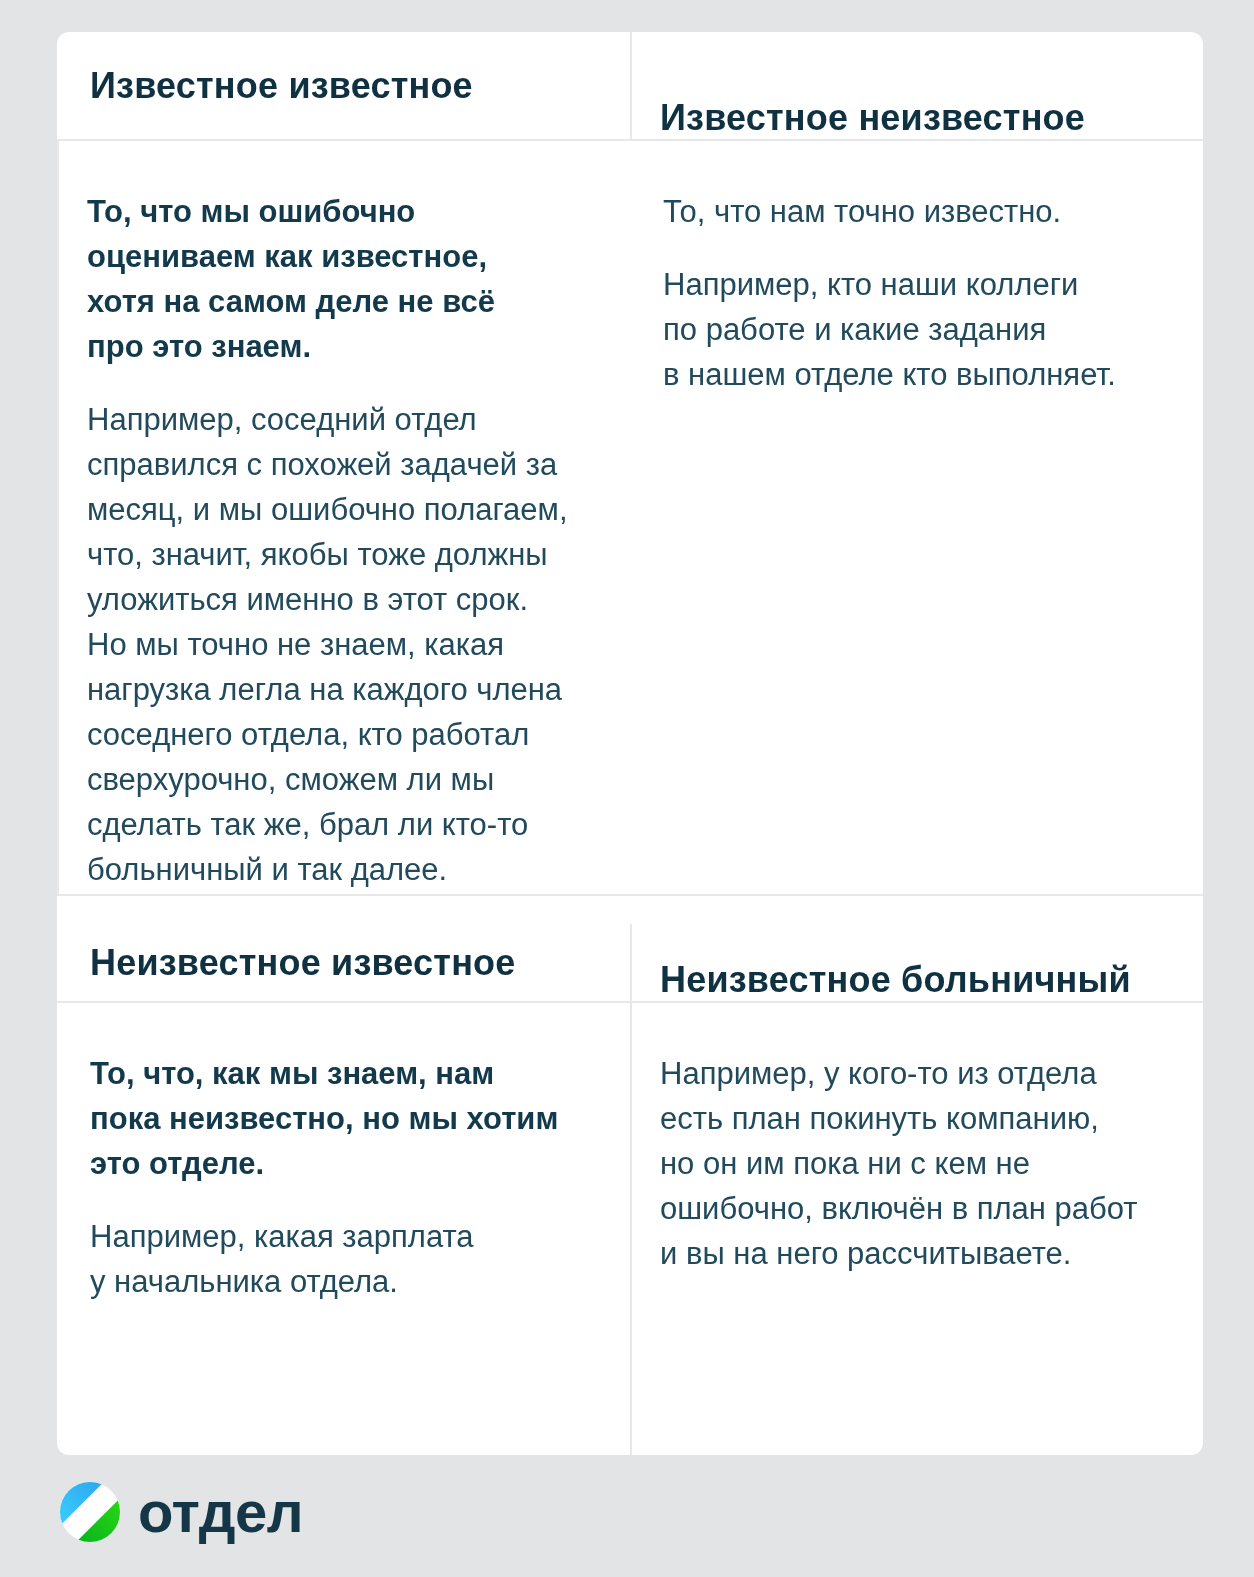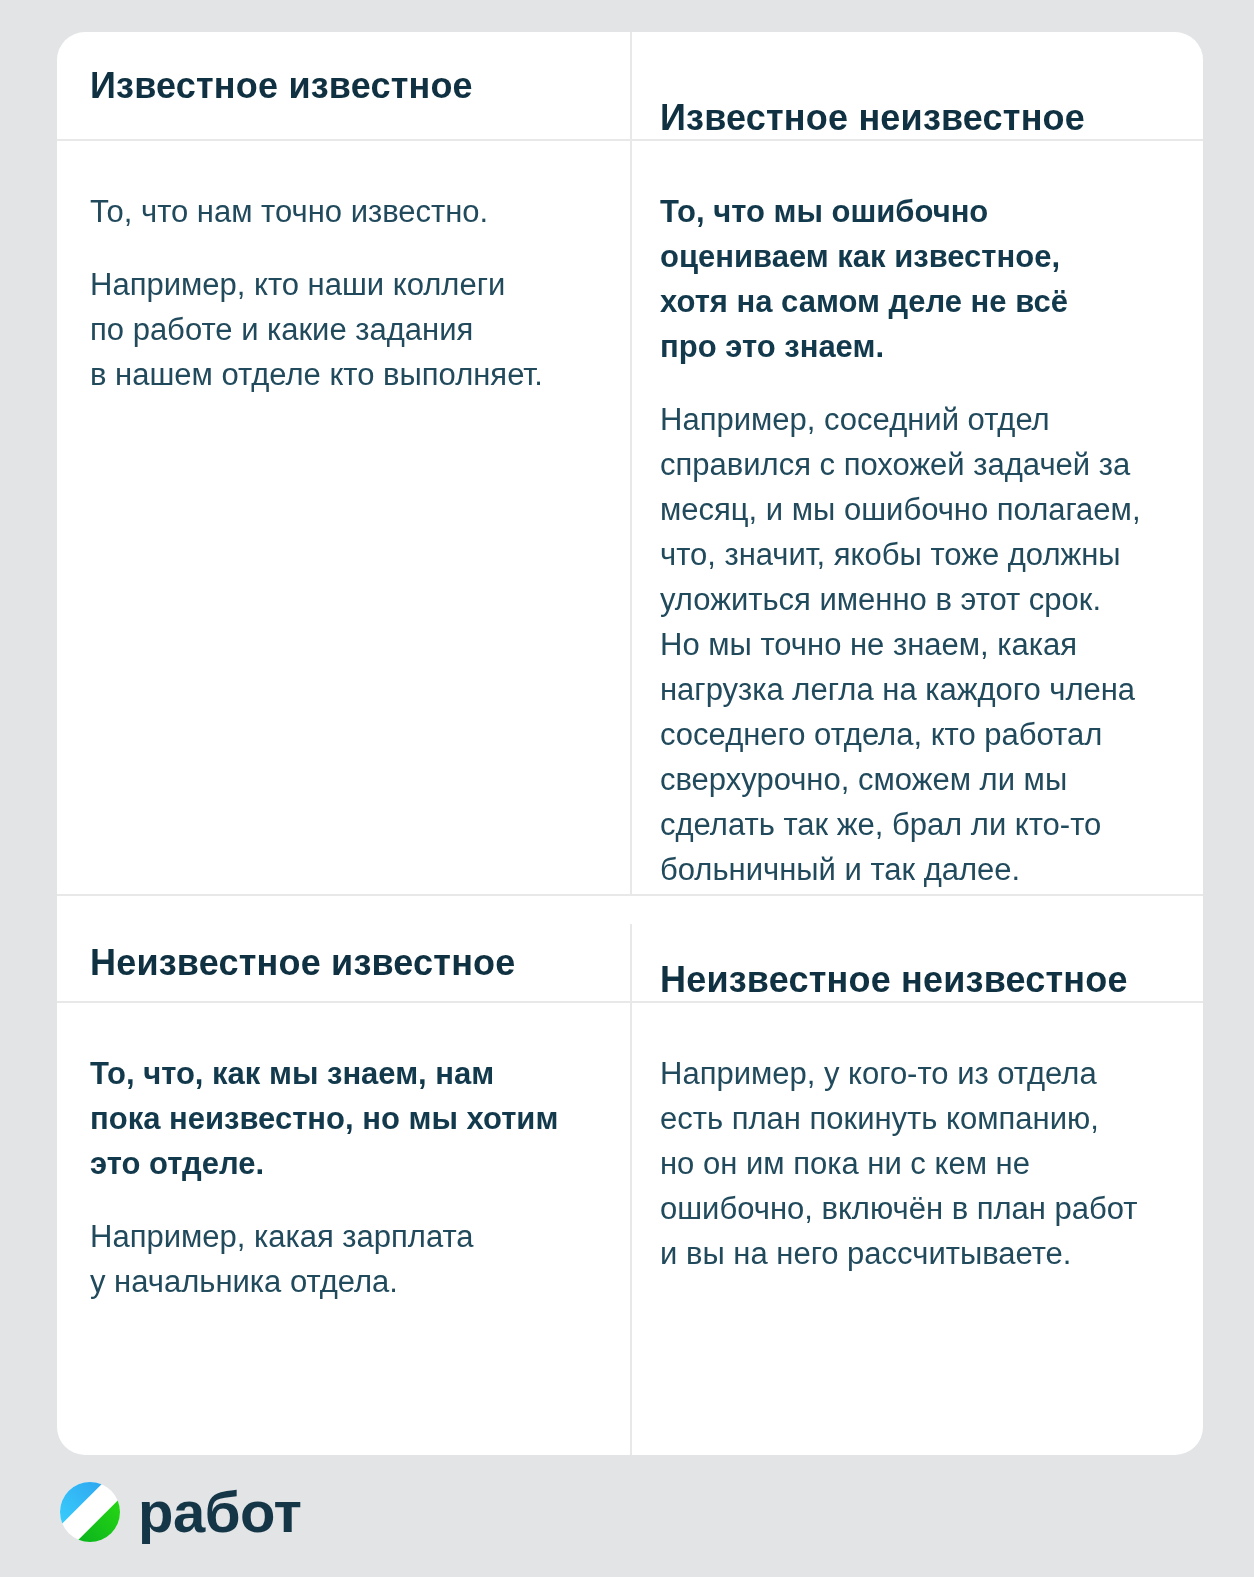--- a/index.html
+++ b/index.html
@@ -16,21 +16,21 @@
     position:relative;
     background:var(--bg);
     font-family:"Liberation Sans","DejaVu Sans",sans-serif;
     overflow:hidden;
   }
   .card{
     position:absolute;
     left:57px; top:32px;
     width:1146px; height:1423px;
     background:var(--card);
-    border-radius:28px;
+    border-radius:12px;
     overflow:hidden;
     display:grid;
     grid-template-columns:573px 573px;
     grid-template-rows:107px 757px 107px 1fr;
   }
   .cell{min-width:0;}
   .cell-r{border-left:2px solid var(--divider);}
   .content-row1{border-top:2px solid var(--divider);border-bottom:2px solid var(--divider);}
   .header-row2{border-bottom:2px solid var(--divider);margin-top:28px;}
   .hcell{
@@ -86,49 +86,49 @@
 
 <div class="card">
 
   <div class="cell hcell">
     <span class="htext">Известное известное</span>
   </div>
   <div class="cell hcell cell-r">
     <span class="htext">Известное неизвестное</span>
   </div>
 
-  <div class="cell ccell content-row1">
-    <div class="intro regular">То, что нам точно известно.</div>
-    <div class="para">Например, кто наши коллеги
-по работе и какие задания
-в нашем отделе кто выполняет.</div>
-  </div>
   <div class="cell ccell content-row1 cell-r">
     <div class="intro bold">То, что мы ошибочно
 оцениваем как известное,
 хотя на самом деле не всё
 про это знаем.</div>
     <div class="para">Например, соседний отдел
 справился с похожей задачей за
 месяц, и мы ошибочно полагаем,
 что, значит, якобы тоже должны
 уложиться именно в этот срок.
 Но мы точно не знаем, какая
 нагрузка легла на каждого члена
 соседнего отдела, кто работал
 сверхурочно, сможем ли мы
 сделать так же, брал ли кто-то
 больничный и так далее.</div>
   </div>
+  <div class="cell ccell content-row1">
+    <div class="intro regular">То, что нам точно известно.</div>
+    <div class="para">Например, кто наши коллеги
+по работе и какие задания
+в нашем отделе кто выполняет.</div>
+  </div>
 
   <div class="cell hcell header-row2">
     <span class="htext">Неизвестное известное</span>
   </div>
   <div class="cell hcell header-row2 cell-r">
-    <span class="htext">Неизвестное неизвестное</span>
+    <span class="htext">Неизвестное больничный</span>
   </div>
 
   <div class="cell ccell">
     <div class="intro bold">То, что, как мы знаем, нам
 пока неизвестно, но мы хотим
 это отделе.</div>
     <div class="para">Например, какая зарплата
 у начальника отдела.</div>
   </div>
   <div class="cell ccell cell-r">
@@ -155,14 +155,14 @@
         <stop offset="0" stop-color="#31e112"></stop>
         <stop offset="1" stop-color="#00a91f"></stop>
       </linearGradient>
     </defs>
     <g clip-path="url(#logoCircle)">
       <rect x="-10" y="-10" width="120" height="120" fill="#ffffff"></rect>
       <polygon points="-10,-10 101,-10 -10,101" fill="url(#gradBlue)" transform="translate(-9,-9)"></polygon>
       <polygon points="110,-1 110,110 -1,110" fill="url(#gradGreen)" transform="translate(9,9)"></polygon>
     </g>
   </svg>
-  <span class="logo-word">работ</span>
+  <span class="logo-word">отдел</span>
 </div>
 
 </body></html>

